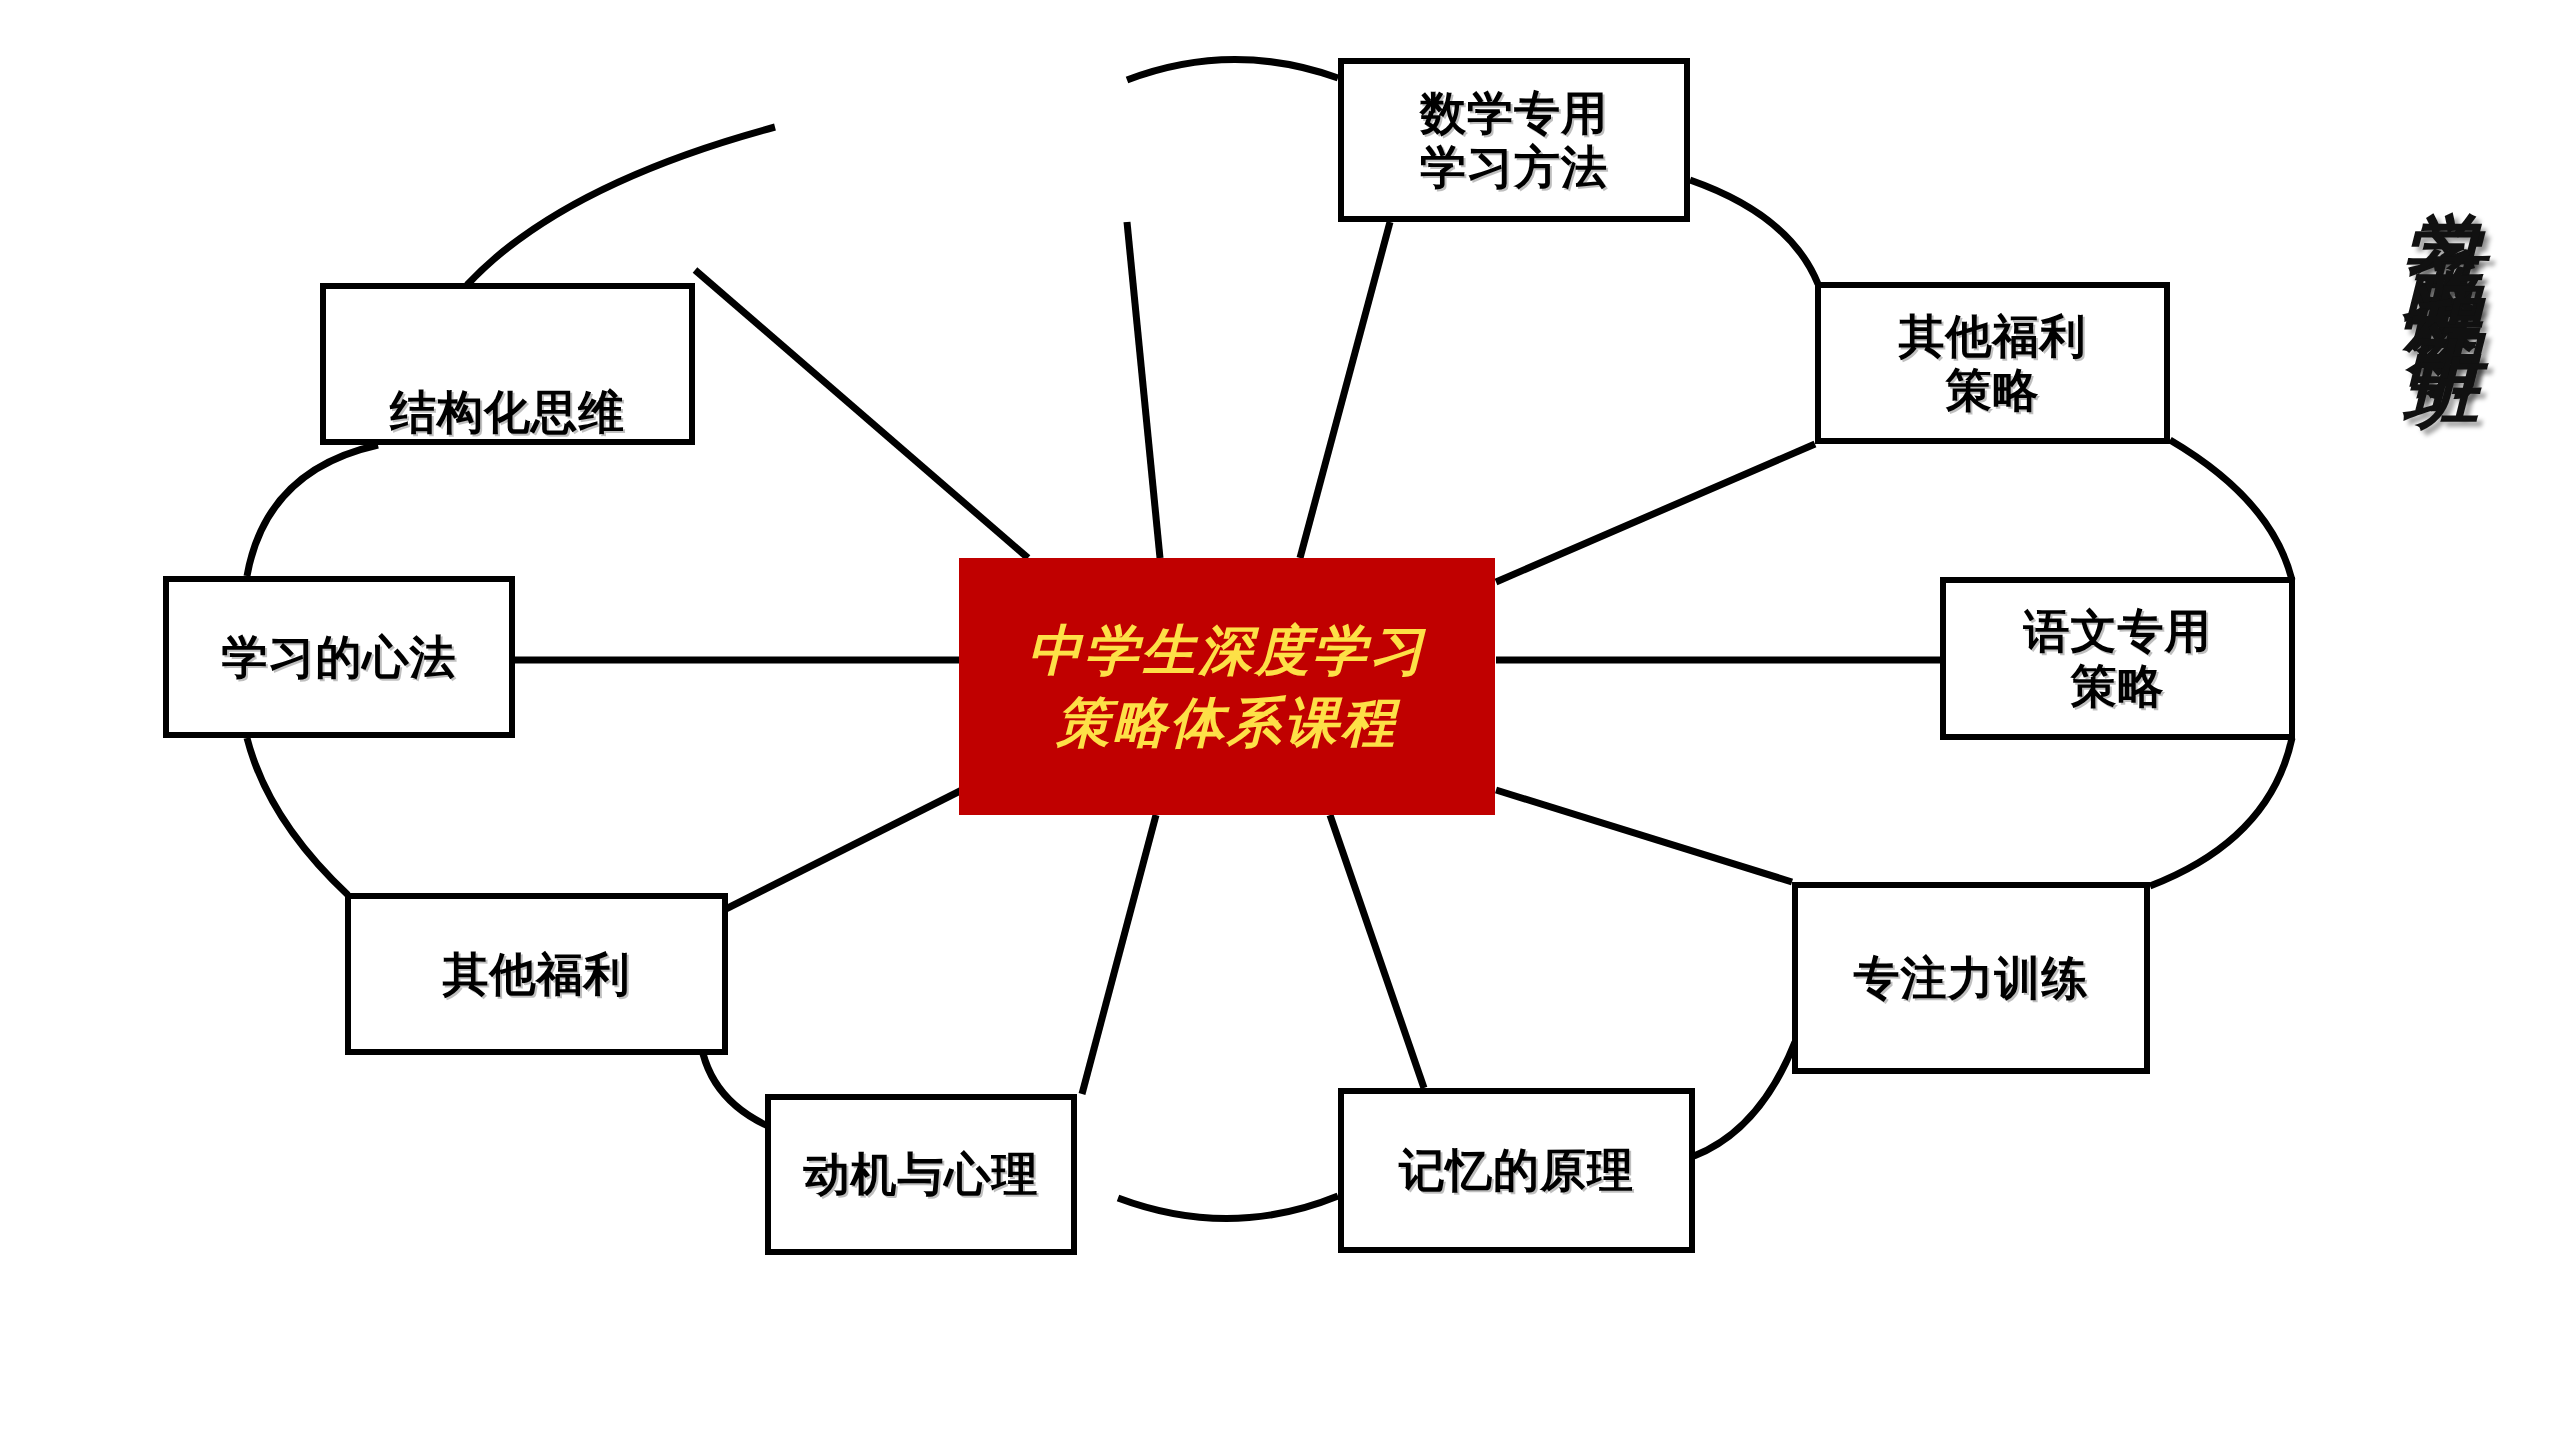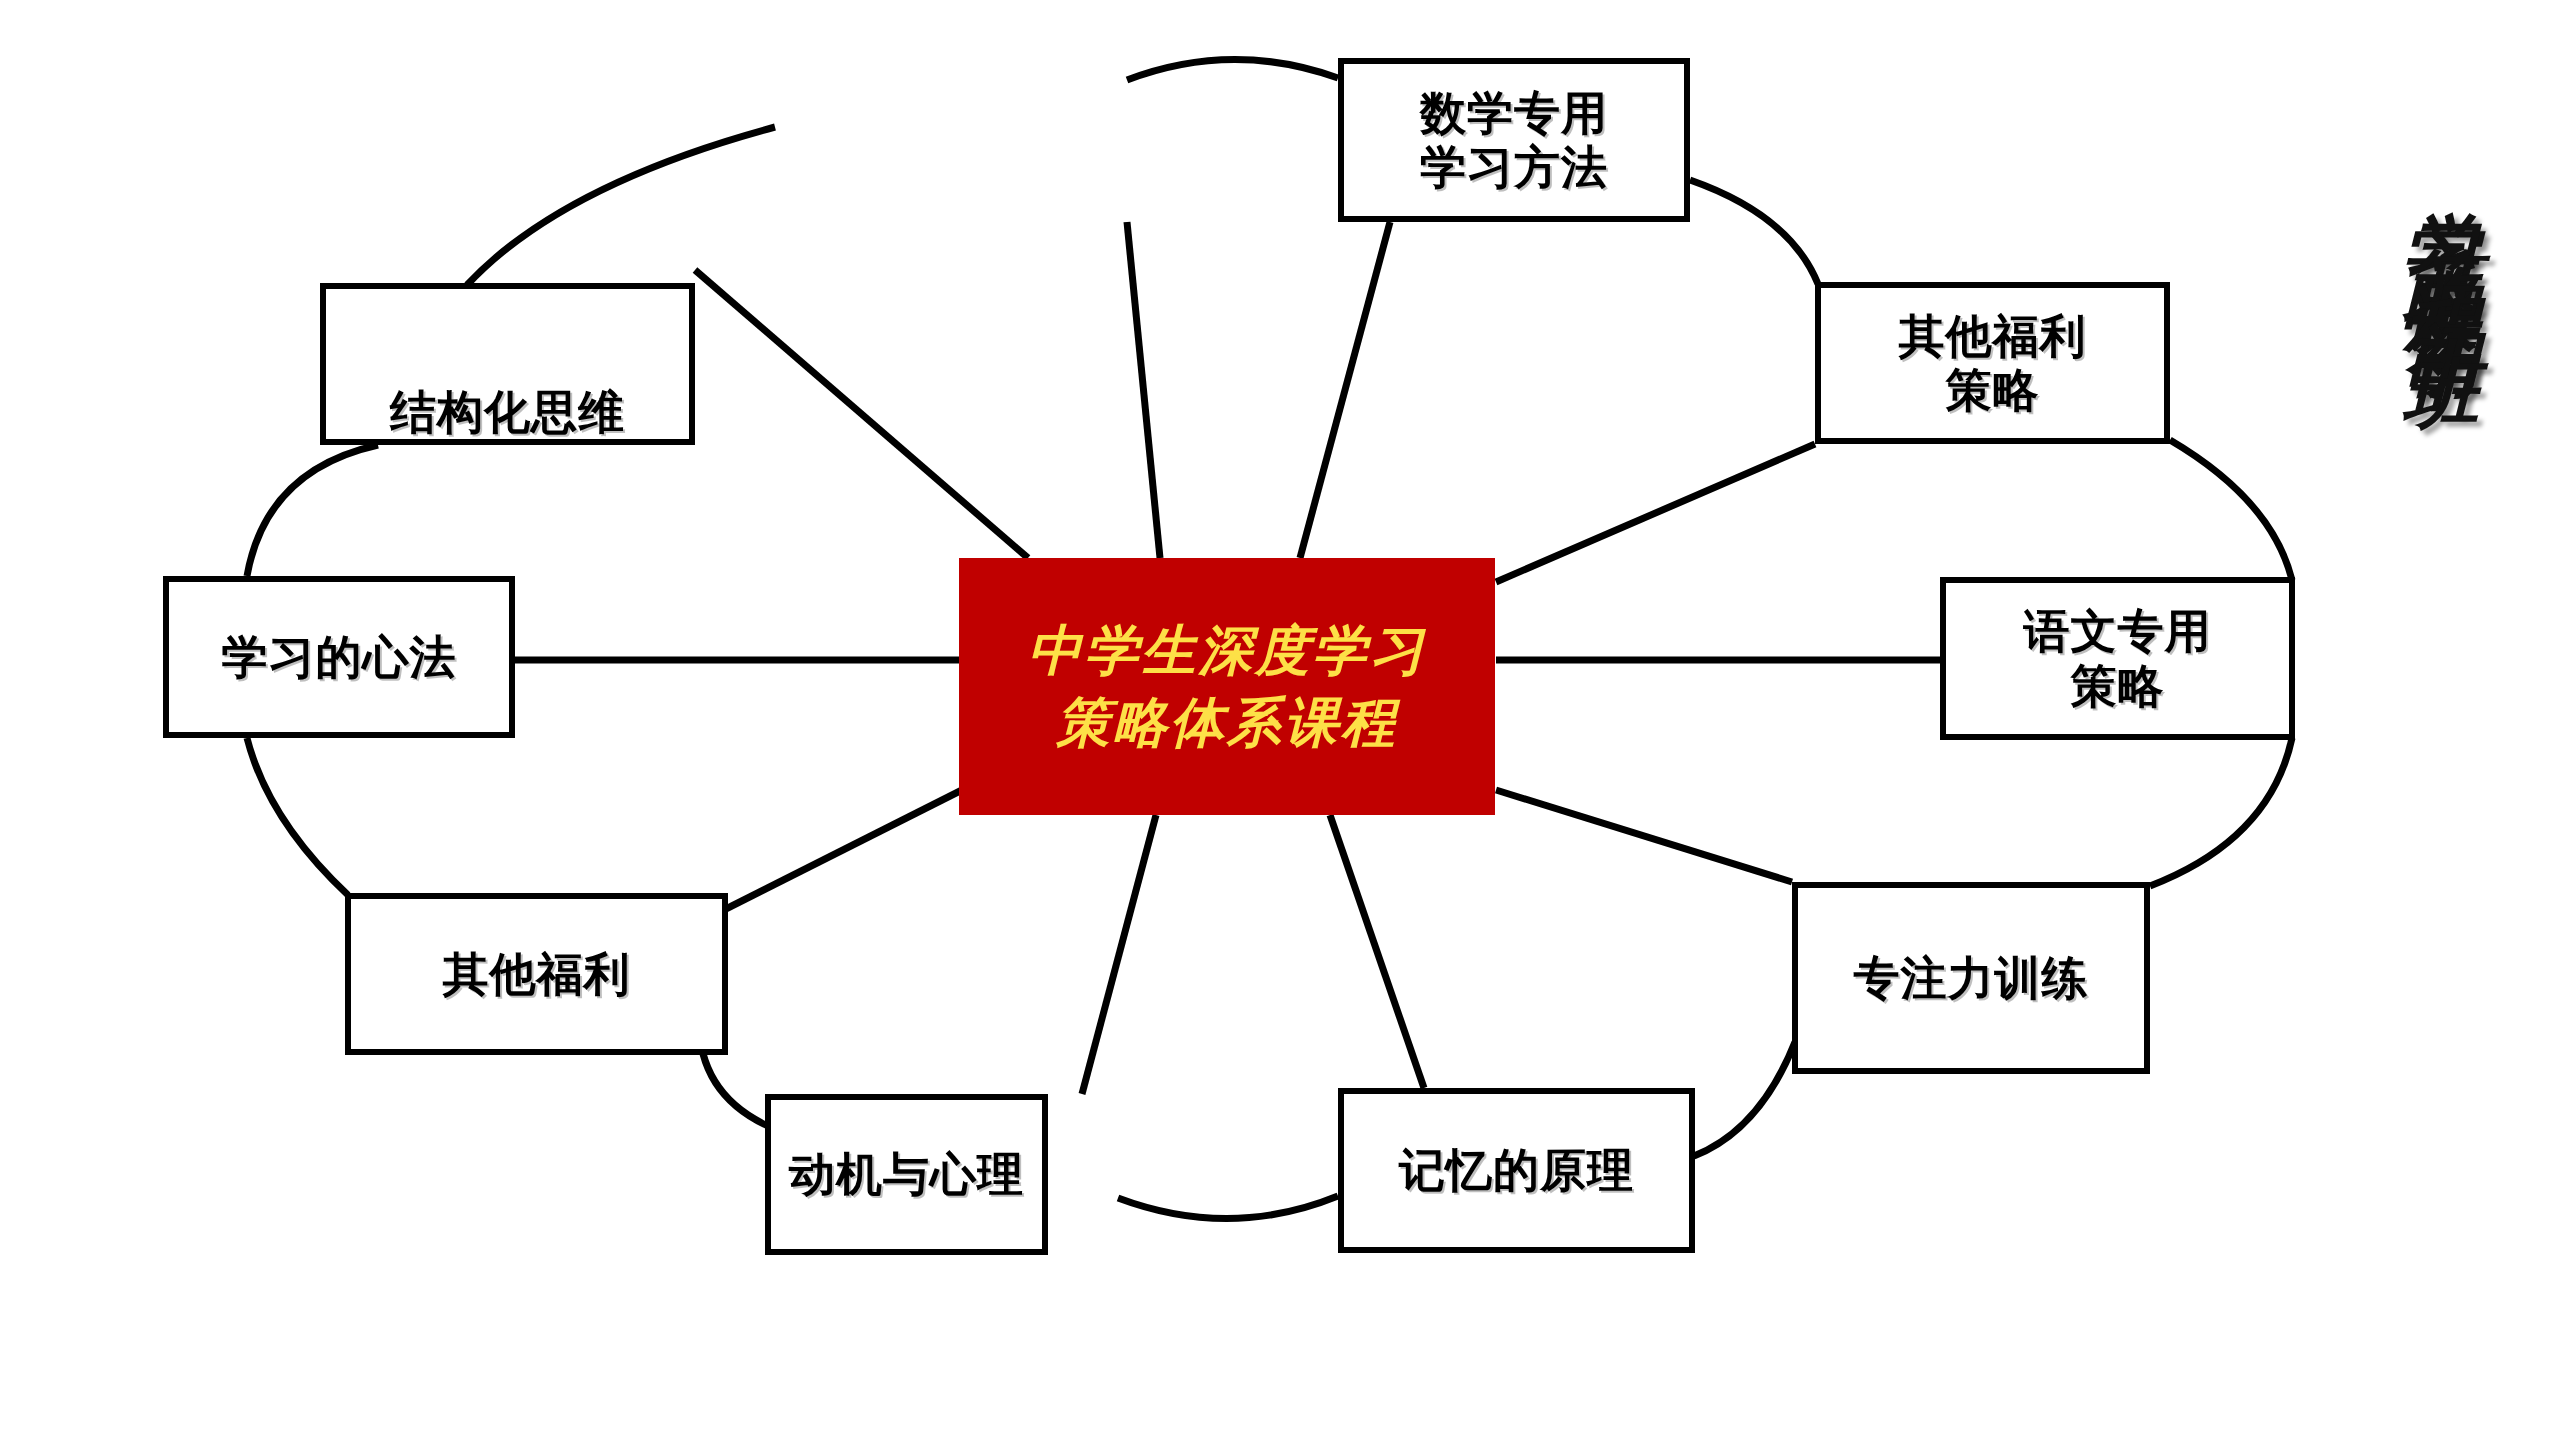--- a/index.html
+++ b/index.html
@@ -157,21 +157,21 @@
   </div>
 
   <div class="node-box" style="left:1792px; top:882px; width:358px; height:192px;">
     <span class="node-label">专注力训练</span>
   </div>
 
   <div class="node-box" style="left:1338px; top:1088px; width:357px; height:165px;">
     <span class="node-label">记忆的原理</span>
   </div>
 
-  <div class="node-box" style="left:765px; top:1094px; width:283px; height:161px;">
+  <div class="node-box" style="left:765px; top:1094px; width:312px; height:161px;">
     <span class="node-label">动机与心理</span>
   </div>
 
   <div class="node-box" style="left:345px; top:893px; width:383px; height:162px;">
     <span class="node-label">其他福利</span>
   </div>
 
   <div class="node-box" style="left:163px; top:576px; width:352px; height:162px;">
     <span class="node-label">学习的心法</span>
   </div>

